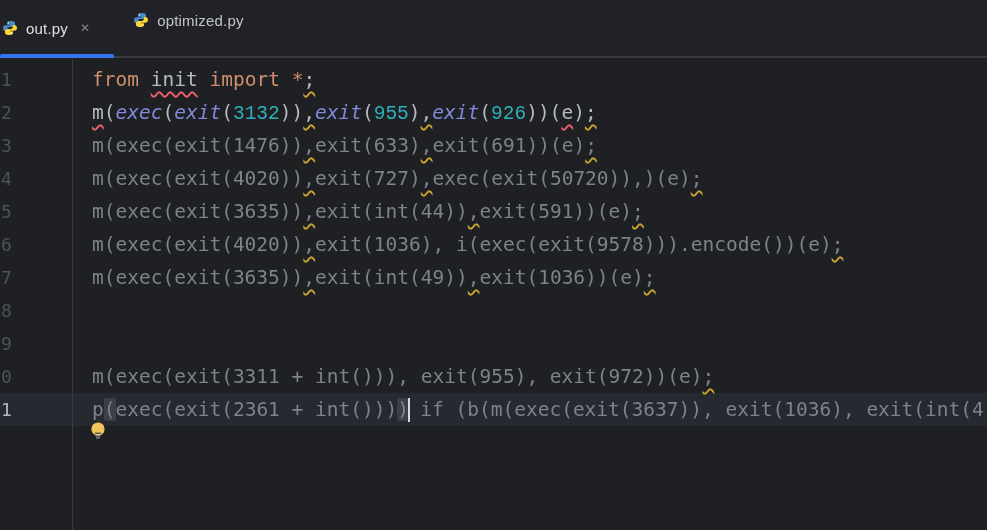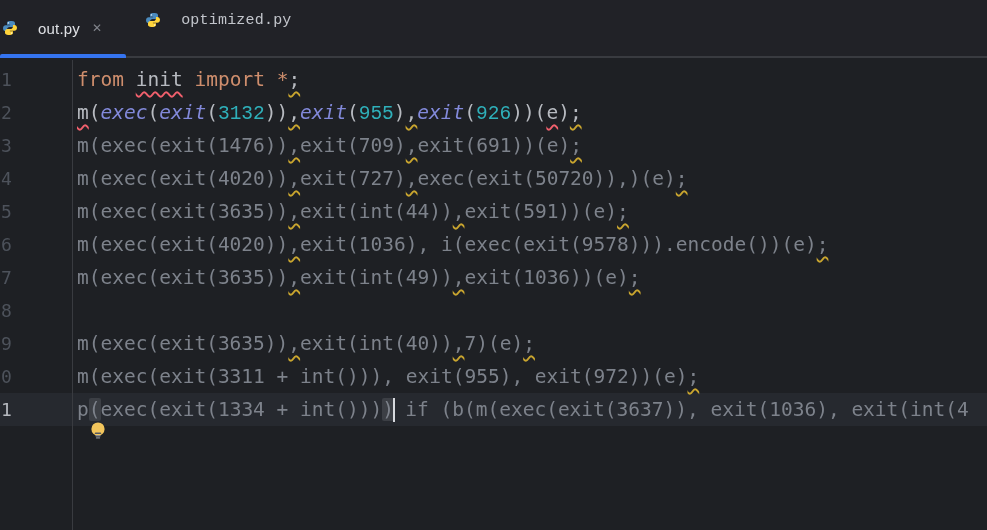--- a/index.html
+++ b/index.html
@@ -5,40 +5,40 @@
   * { margin:0; padding:0; box-sizing:border-box; }
   html,body { width:987px; height:530px; overflow:hidden; background:#1e2024;
               font-family:"Liberation Sans", sans-serif; }
 
   
   .tabbar { position:absolute; left:0; top:0; width:987px; height:58px;
             background:#212227; border-bottom:2px solid #393b40;
             display:flex; align-items:stretch; }
   .tab { position:relative; display:flex; align-items:center; cursor:default; }
   .tab.active .tab-label { color:#dfe1e5; }
-  .tab-label { font-size:15px; color:#c2c5cb; margin-left:20px; letter-spacing:.2px; }
+  .tab-label { font-size:15px; color:#c2c5cb; margin-left:8px; letter-spacing:.2px; }
   .tab.active { padding:0 24px 0 2px; }
-  .tab.inactive { padding:0 24px 16px 19px;font-family:Liberation Mono, monospace; }
+  .tab.inactive { padding:0 24px 16px 19px; }
   .tab-close { margin-left:12px; color:#81848b; font-size:12px; line-height:12px; }
   .underline { position:absolute; left:0; right:0; bottom:-2px; height:4px;
                background:#3574f0; border-radius:2px 2px 0 0; }
   .pyicon { width:16px; height:16px; display:inline-block; flex:none; }
 
   
   .editor { position:absolute; left:0; top:60px; width:987px; height:470px;
             background:#1e2024; overflow:hidden; }
   .gutter-sep { position:absolute; left:72px; top:0; width:1px; height:470px;
                 background:#393b40; }
   .lines { position:absolute; left:0; top:3px; width:987px; }
   .line { display:flex; height:33px; line-height:33px; white-space:pre;
           font-family:"DejaVu Sans Mono", monospace; font-size:19.5px; }
   .line.current { background:#26292f; }
   .ln { flex:none; width:72px; color:#4d525b; font-size:18px; padding-left:1px; }
   .ln-cur { color:#b6b9bf; }
-  .code { flex:none; margin-left:5px; }
+  .code { flex:none; margin-left:20px; }
 
   .tok-d { color:#b7bac0; }
   .tok-k { color:#cf8e6d; }
   .tok-b { color:#8289da;font-style:italic; }
   .tok-n { color:#2fb0ba;font-family:Liberation Mono, monospace; }
   .tok-g { color:#7d828b; }
   .sq-e { text-decoration:underline; text-decoration-style:wavy;
           text-decoration-color:#f2606d; text-decoration-thickness:1.8px;
           text-underline-offset:5px; }
   .sq-w { text-decoration:underline; text-decoration-style:wavy;
@@ -77,29 +77,29 @@
       </svg>
     </span>
     <span class="tab-label">optimized.py</span>
   </div>
 </div>
 
 <div class="editor">
   <div class="lines">
       <div class="line"><span class="ln">1</span><span class="code"><span class="tok-k">from</span><span class="tok-d"> </span><span class="tok-d sq-e">init</span><span class="tok-d"> </span><span class="tok-k">import</span><span class="tok-d"> </span><span class="tok-k">*</span><span class="tok-d sq-w">;</span></span></div>
       <div class="line"><span class="ln">2</span><span class="code"><span class="tok-d sq-e">m</span><span class="tok-d">(</span><span class="tok-b">exec</span><span class="tok-d">(</span><span class="tok-b">exit</span><span class="tok-d">(</span><span class="tok-n">3132</span><span class="tok-d">))</span><span class="tok-d sq-w">,</span><span class="tok-b">exit</span><span class="tok-d">(</span><span class="tok-n">955</span><span class="tok-d">)</span><span class="tok-d sq-w">,</span><span class="tok-b">exit</span><span class="tok-d">(</span><span class="tok-n">926</span><span class="tok-d">))(</span><span class="tok-d sq-e">e</span><span class="tok-d">)</span><span class="tok-d sq-w">;</span></span></div>
-      <div class="line"><span class="ln">3</span><span class="code"><span class="tok-g">m(exec(exit(1476))</span><span class="tok-g sq-w">,</span><span class="tok-g">exit(709)</span><span class="tok-g sq-w">,</span><span class="tok-g">exit(691))(e)</span><span class="tok-g sq-w">;</span></span></div>
+      <div class="line"><span class="ln">3</span><span class="code"><span class="tok-g">m(exec(exit(1476))</span><span class="tok-g sq-w">,</span><span class="tok-g">exit(633)</span><span class="tok-g sq-w">,</span><span class="tok-g">exit(691))(e)</span><span class="tok-g sq-w">;</span></span></div>
       <div class="line"><span class="ln">4</span><span class="code"><span class="tok-g">m(exec(exit(4020))</span><span class="tok-g sq-w">,</span><span class="tok-g">exit(727)</span><span class="tok-g sq-w">,</span><span class="tok-g">exec(exit(50720)),)(e)</span><span class="tok-g sq-w">;</span></span></div>
       <div class="line"><span class="ln">5</span><span class="code"><span class="tok-g">m(exec(exit(3635))</span><span class="tok-g sq-w">,</span><span class="tok-g">exit(int(44))</span><span class="tok-g sq-w">,</span><span class="tok-g">exit(591))(e)</span><span class="tok-g sq-w">;</span></span></div>
       <div class="line"><span class="ln">6</span><span class="code"><span class="tok-g">m(exec(exit(4020))</span><span class="tok-g sq-w">,</span><span class="tok-g">exit(1036), i(exec(exit(9578))).encode())(e)</span><span class="tok-g sq-w">;</span></span></div>
       <div class="line"><span class="ln">7</span><span class="code"><span class="tok-g">m(exec(exit(3635))</span><span class="tok-g sq-w">,</span><span class="tok-g">exit(int(49))</span><span class="tok-g sq-w">,</span><span class="tok-g">exit(1036))(e)</span><span class="tok-g sq-w">;</span></span></div>
       <div class="line"><span class="ln">8</span></div>
-      <div class="line"><span class="ln">9</span><span class="code"><span class="tok-g">m(exec(exit(3635))</span><span class="tok-g sq-w">,</span><span class="tok-g">exit(int(40))</span><span class="tok-g sq-w">,</span><span class="tok-g">7)(e)</span><span class="tok-g sq-w">;</span></span></div>
+      <div class="line"><span class="ln">9</span></div>
       <div class="line"><span class="ln">0</span><span class="code"><span class="tok-g">m(exec(exit(3311 + int())), exit(955), exit(972))(e)</span><span class="tok-g sq-w">;</span></span></div>
-      <div class="line current"><span class="ln ln-cur">1</span><span class="code"><span class="tok-g">p</span><span class="tok-g brace">(</span><span class="tok-g">exec(exit(1334 + int()))</span><span class="tok-g brace">)</span><span class="caret"></span><span class="tok-g"> if (b(m(exec(exit(3637)), exit(1036), exit(int(4</span></span></div>
+      <div class="line current"><span class="ln ln-cur">1</span><span class="code"><span class="tok-g">p</span><span class="tok-g brace">(</span><span class="tok-g">exec(exit(2361 + int()))</span><span class="tok-g brace">)</span><span class="caret"></span><span class="tok-g"> if (b(m(exec(exit(3637)), exit(1036), exit(int(4</span></span></div>
     </div>
   <div class="gutter-sep"></div>
   <div class="bulb">
     <svg width="18" height="18" viewBox="0 0 18 18">
       <circle cx="9" cy="8" r="6.6" fill="#f2c55c"></circle>
       <rect x="5.8" y="11.6" width="6.4" height="1.5" rx=".7" fill="#55585e"></rect>
       <rect x="6.3" y="14" width="5.4" height="1.5" rx=".7" fill="#8a8d93"></rect>
       <rect x="6.9" y="16.2" width="4.2" height="1.3" rx=".6" fill="#8a8d93"></rect>
     </svg>
   </div>

